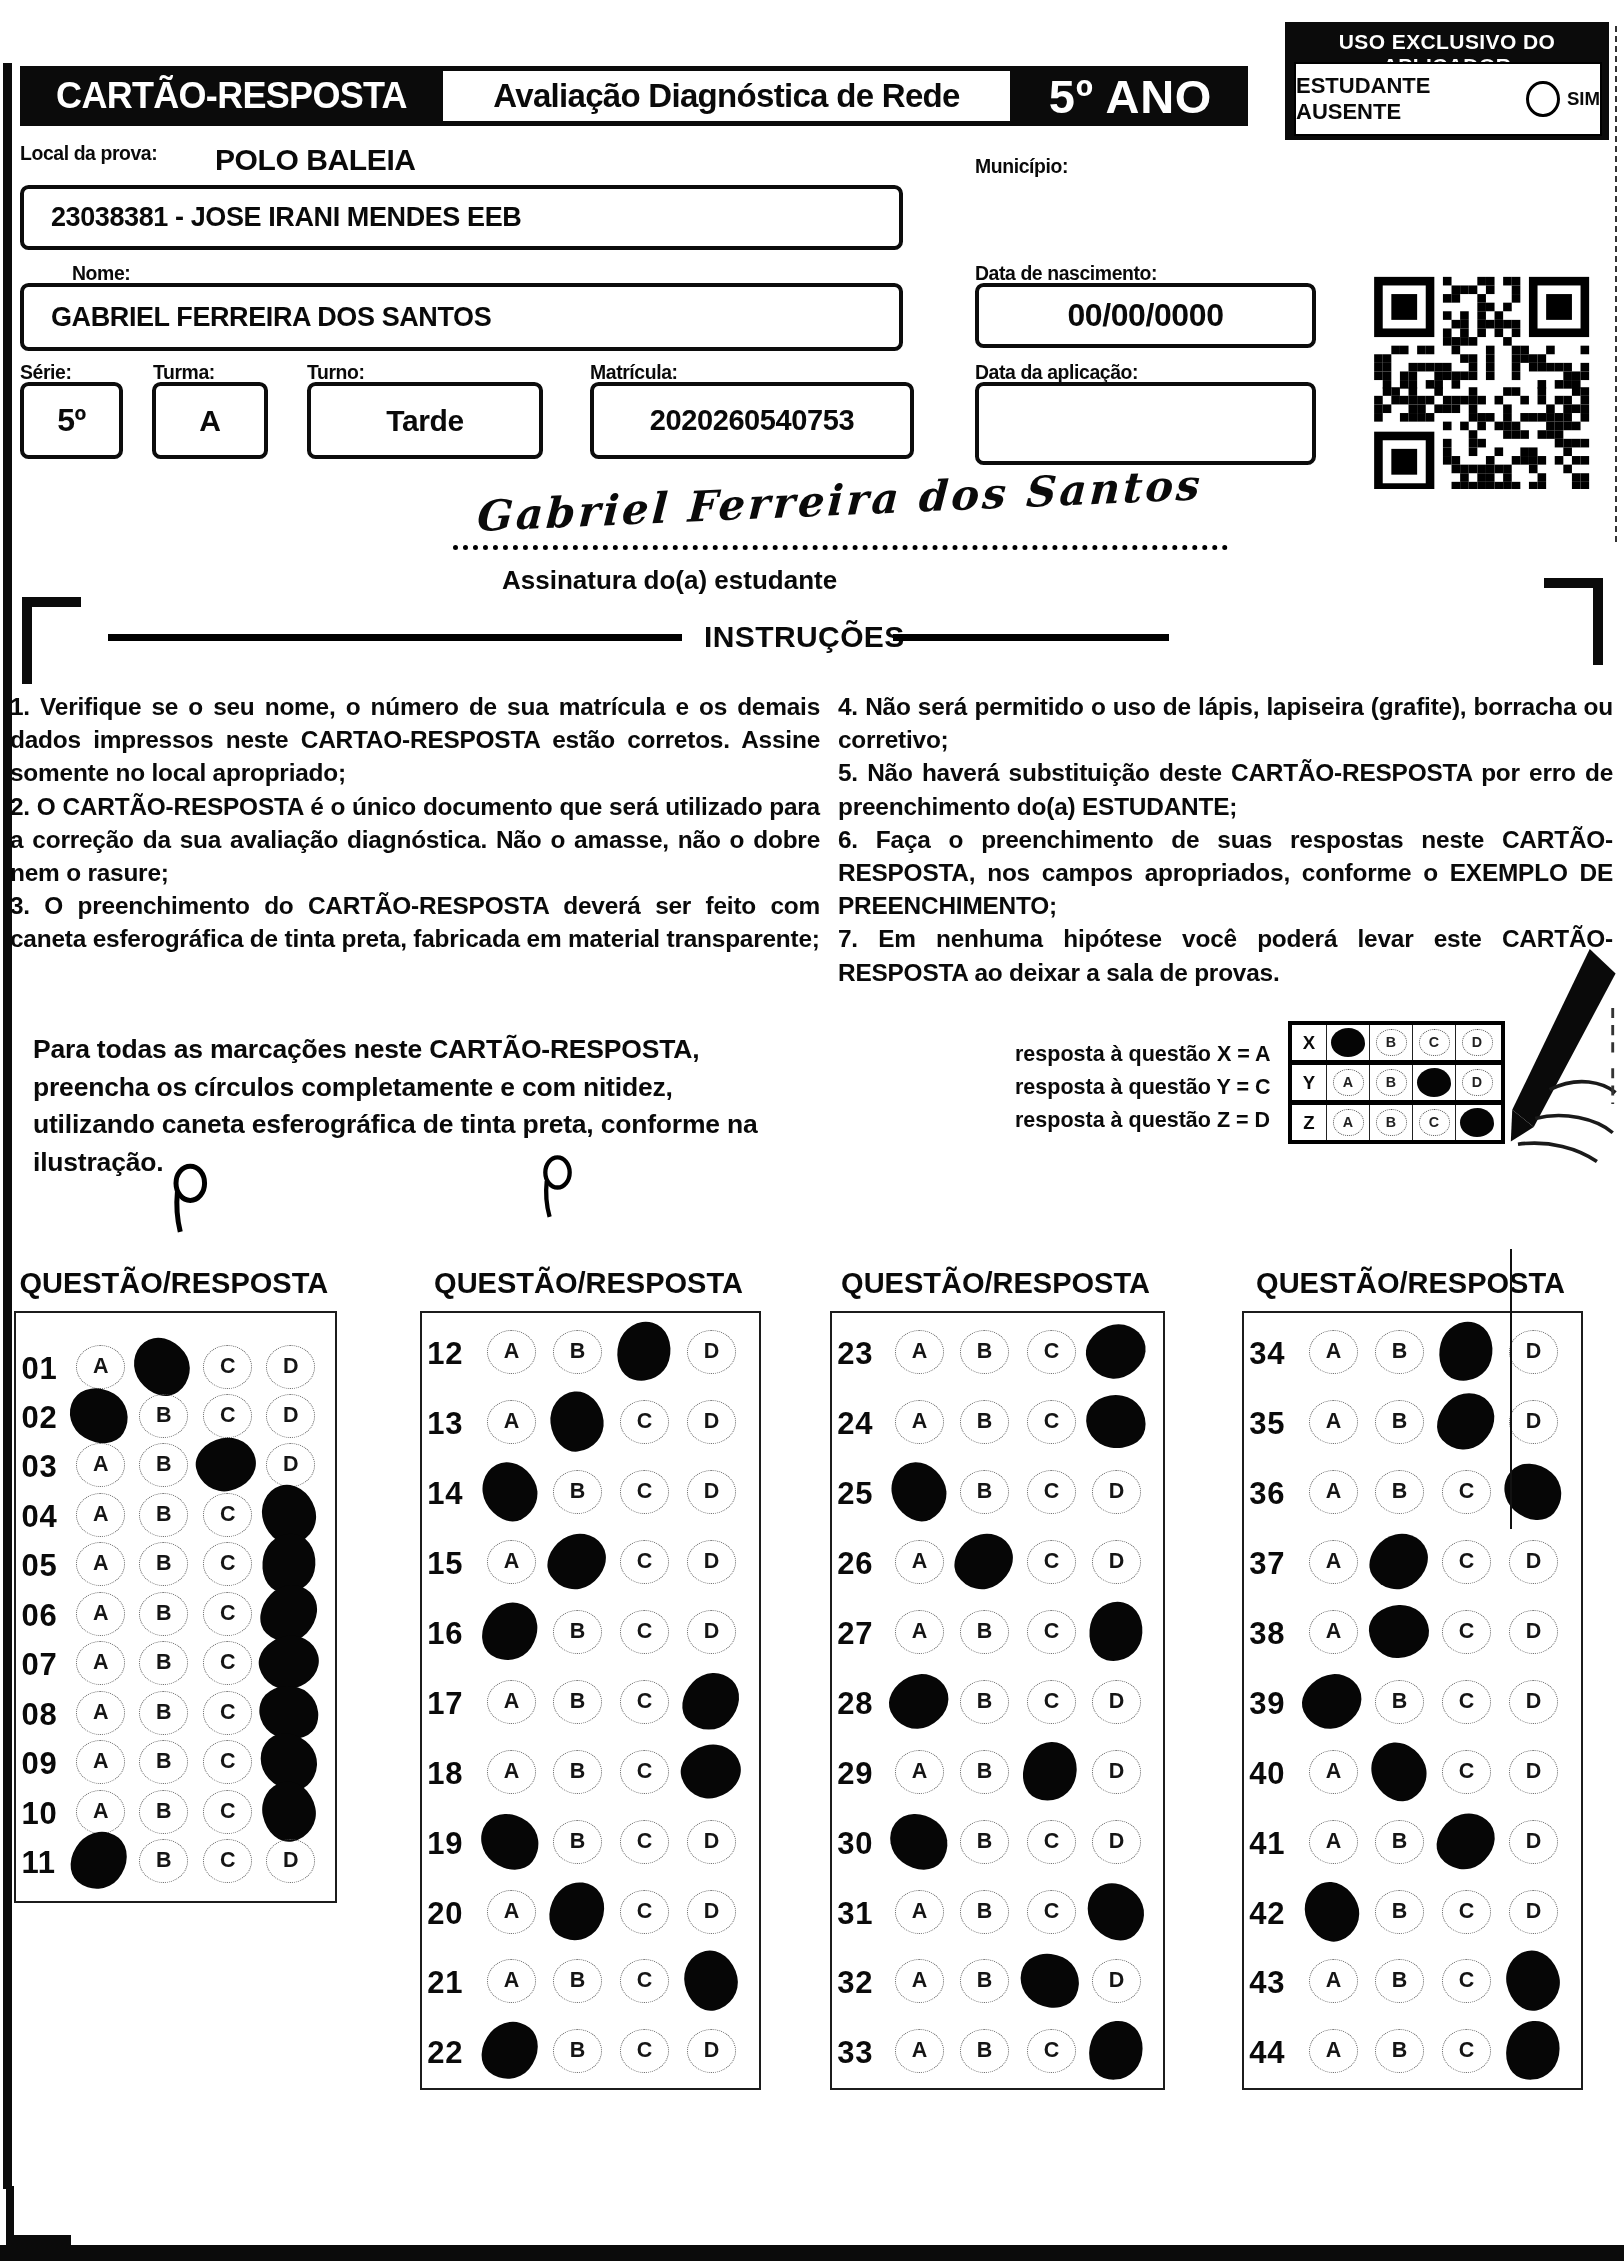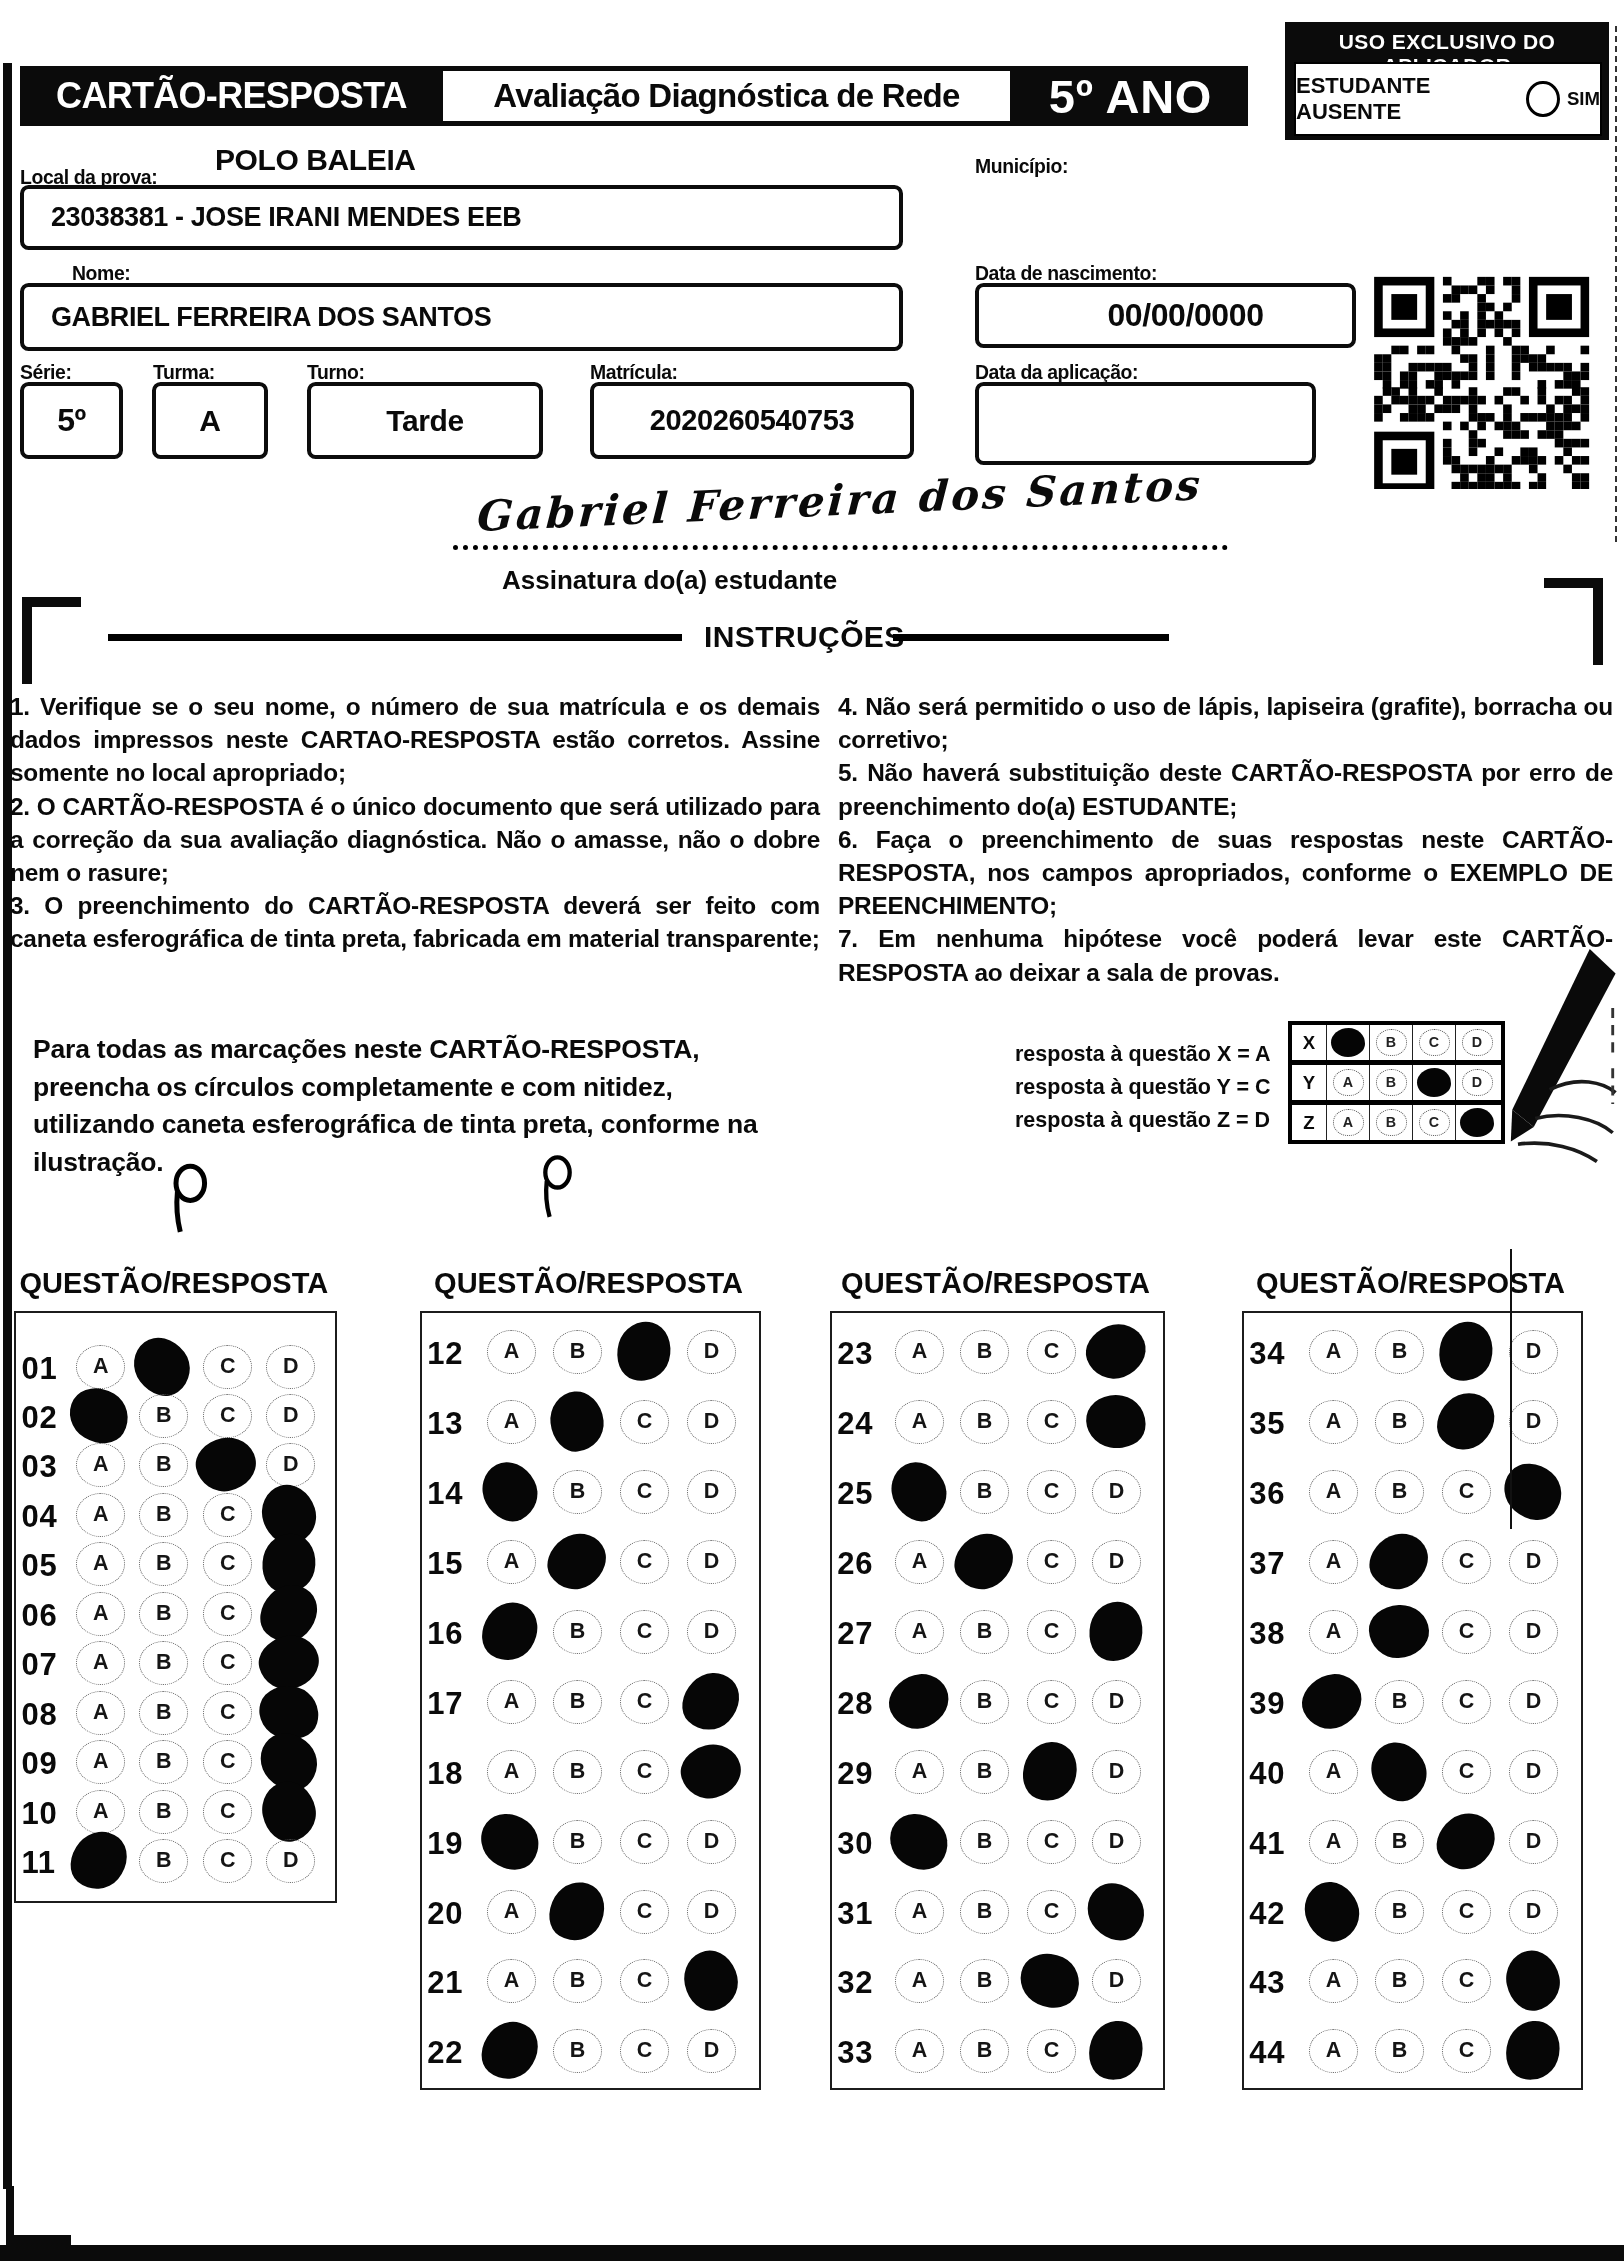--- a/index.html
+++ b/index.html
@@ -68,35 +68,35 @@
 
   <div class="apl-box" style="left:1285px;top:21.5px;width:324px;height:118px;"></div>
   <div class="apl-title" style="left:1285px;top:30px;width:324px;">USO EXCLUSIVO DO APLICADOR</div>
   <div class="apl-inner" style="left:1294px;top:62px;width:304px;height:70px;">
     <span style="font-size:22px;">ESTUDANTE AUSENTE</span>
     <span class="apl-circle"></span>
     <span style="font-size:18.6px;">SIM</span>
   </div>
   <div class="dashline" style="left:1615px;top:26px;height:516px;"></div>
 
-  <div class="lbl" style="left:20px;top:166px;">Local da prova:</div>
+  <div class="lbl" style="left:20px;top:142px;">Local da prova:</div>
   <div class="abs val" style="left:215px;top:143px;font-size:30px;">POLO BALEIA</div>
   <div class="lbl" style="left:975px;top:155px;">Município:</div>
 
   <div class="fieldbox" style="left:20px;top:185px;width:875px;height:57px;">
     <span class="val" style="font-size:27px;padding-left:27px;">23038381 - JOSE IRANI MENDES EEB</span>
   </div>
 
   <div class="lbl" style="left:28px;top:262px;margin-left:44px;">Nome:</div>
   <div class="lbl" style="left:975px;top:262px;">Data de nascimento:</div>
 
   <div class="fieldbox" style="left:20px;top:283px;width:875px;height:60px;">
     <span class="val" style="font-size:27px;padding-left:27px;">GABRIEL FERREIRA DOS SANTOS</span>
   </div>
-  <div class="fieldbox" style="left:975px;top:283px;width:333px;height:57px;justify-content:center;padding-left:40px;">
+  <div class="fieldbox" style="left:975px;top:283px;width:333px;height:57px;justify-content:center;">
     <span class="val" style="font-size:32px;">00/00/0000</span>
   </div>
 
   <svg id="qr" class="abs" style="left:1371px;top:274px;" width="227" height="215" viewBox="0 0 316 300">
       <rect x="0" y="0" width="316" height="300" fill="#fff"></rect>
       <rect x="100" y="4" width="12" height="12" fill="#000"></rect>
       <rect x="148" y="4" width="12" height="12" fill="#000"></rect>
       <rect x="160" y="4" width="12" height="12" fill="#000"></rect>
       <rect x="184" y="4" width="12" height="12" fill="#000"></rect>
       <rect x="196" y="4" width="12" height="12" fill="#000"></rect>

